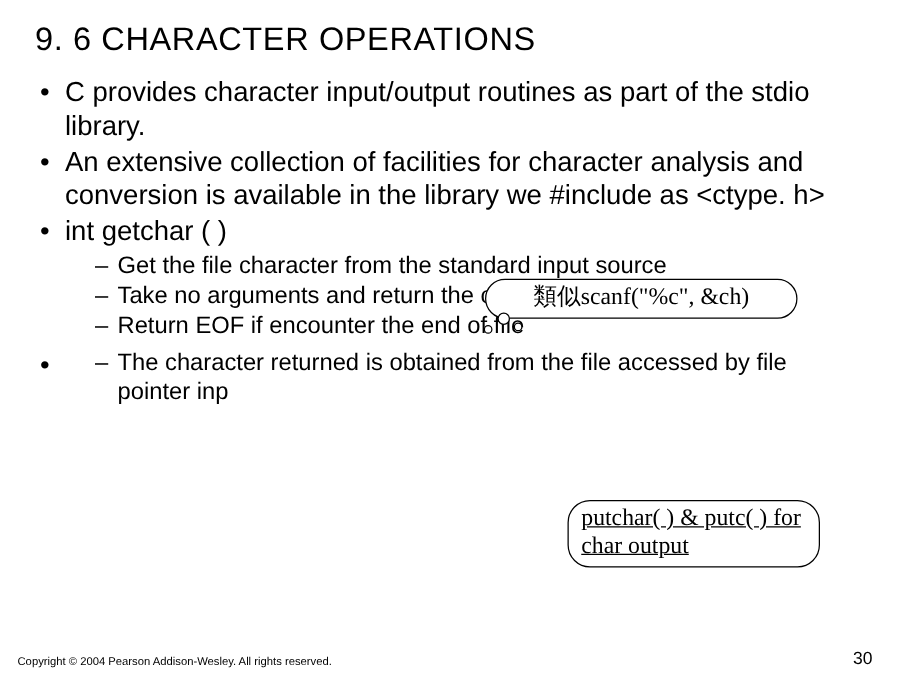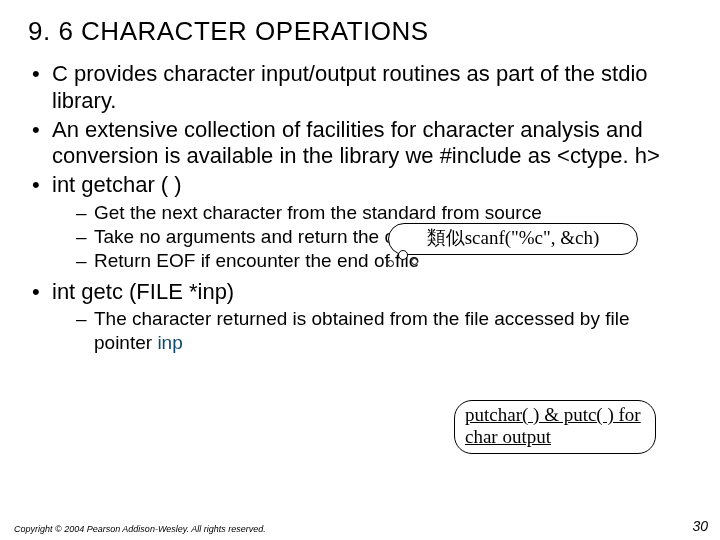--- a/index.html
+++ b/index.html
@@ -56,21 +56,21 @@
     font-size: 19px;
     line-height: 1.22;
     margin-bottom: 1px;
   }
   ul.lvl2 > li::before {
     content: "–";
     position: absolute;
     left: 0;
     top: 0;
   }
-  .inp { color: #0c4a6e; }
+  .inp { color: #000000; }
   .callout {
     position: absolute;
     background: #fff;
     border: 1px solid #000;
     border-radius: 18px;
     padding: 3px 10px 5px 10px;
     font-family: "Times New Roman", serif;
     font-size: 19px;
     line-height: 1.15;
   }
@@ -79,24 +79,23 @@
   .bubble-dot {
     position: absolute;
     border: 1px solid #000;
     border-radius: 50%;
     background: #fff;
   }
   .footer {
     position: absolute;
     bottom: 6px;
     left: 14px;
-    right: 12px;
+    right: 22px;
     font-size: 9px;
     color: #000;
-    font-style: italic;
   }
   .pagenum {
     position: absolute;
     right: 0;
     bottom: 0;
     font-size: 14px;
     color: #000;
   }
 </style>
 </head>
@@ -104,27 +103,26 @@
 
 <div class="slide">
   <h1 class="title">9. 6 CHARACTER OPERATIONS</h1>
 
   <ul class="lvl1">
     <li>C provides character input/output routines as part of the stdio library.</li>
     <li>An extensive collection of facilities for character analysis and conversion is available in the library we #include as &lt;ctype. h&gt;</li>
     <li>
       <span>int getchar ( )</span>
       <ul class="lvl2">
-        <li>Get the next character from the standard from source</li>
+        <li>Get the file character from the standard input source</li>
         <li>Take no arguments and return the character as its result</li>
         <li>Return EOF if encounter the end of file</li>
       </ul>
     </li>
     <li>
-      <span>int getc (FILE *inp)</span>
       <ul class="lvl2">
         <li>
           <span>The character returned is obtained from the file accessed by file pointer </span><span class="inp">inp</span>
         </li>
       </ul>
     </li>
   </ul>
 
   <div class="callout c1">類似scanf("%c", &amp;ch)</div>
   <span class="bubble-dot" style="left:398px; top:250px; width:8px; height:8px;"></span>

